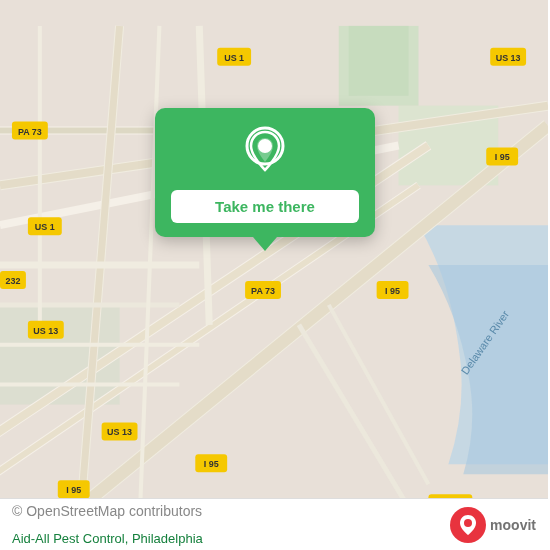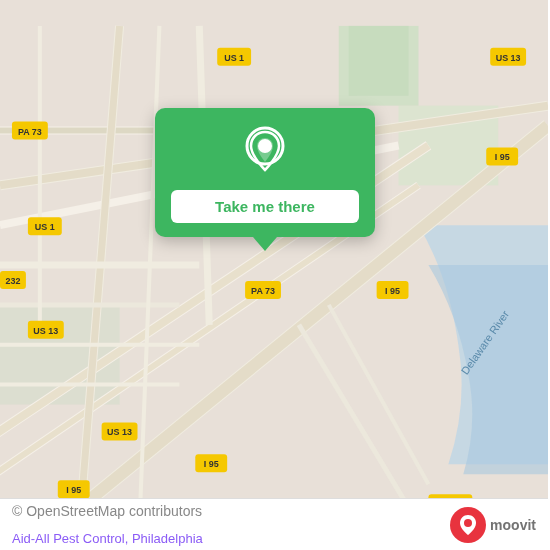--- a/index.html
+++ b/index.html
@@ -57,21 +57,21 @@
       justify-content: center;
     }
 
     #attribution-text {
       font-size: 14px;
       color: #888;
     }
 
     #location-text {
       font-size: 13px;
-      color: #8b5cf6;
+      color: #15803d;
       font-weight: 400;
       margin-top: 12px;
     }
 
     #moovit-logo {
       display: flex;
       align-items: center;
       gap: 4px;
     }
 

